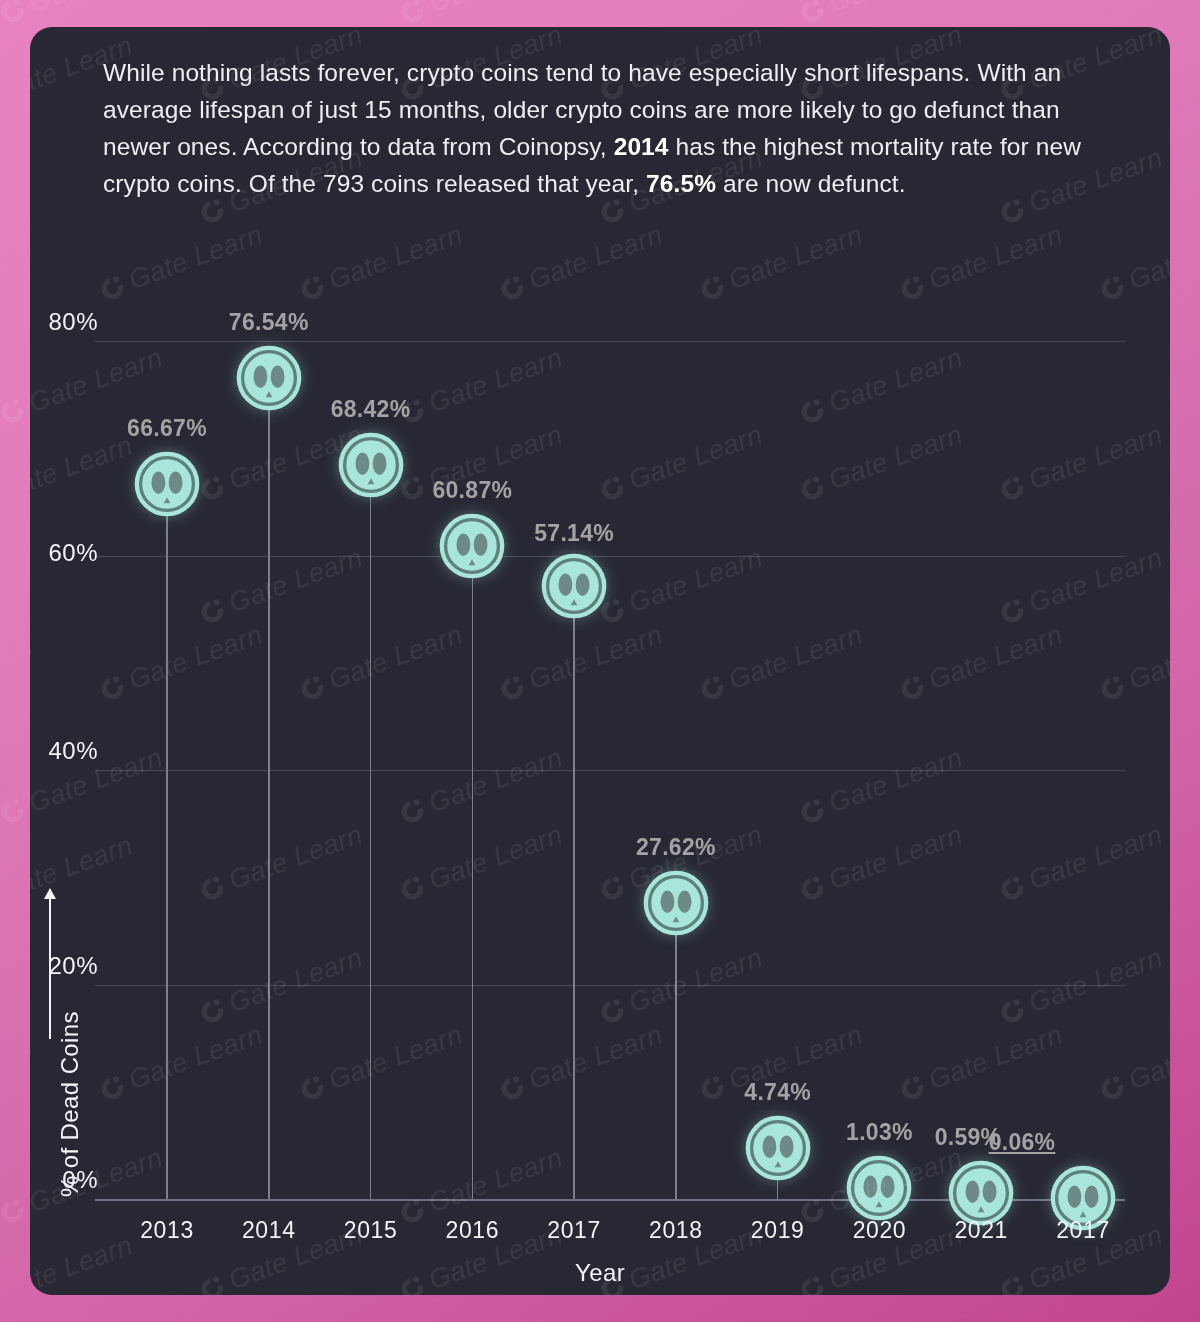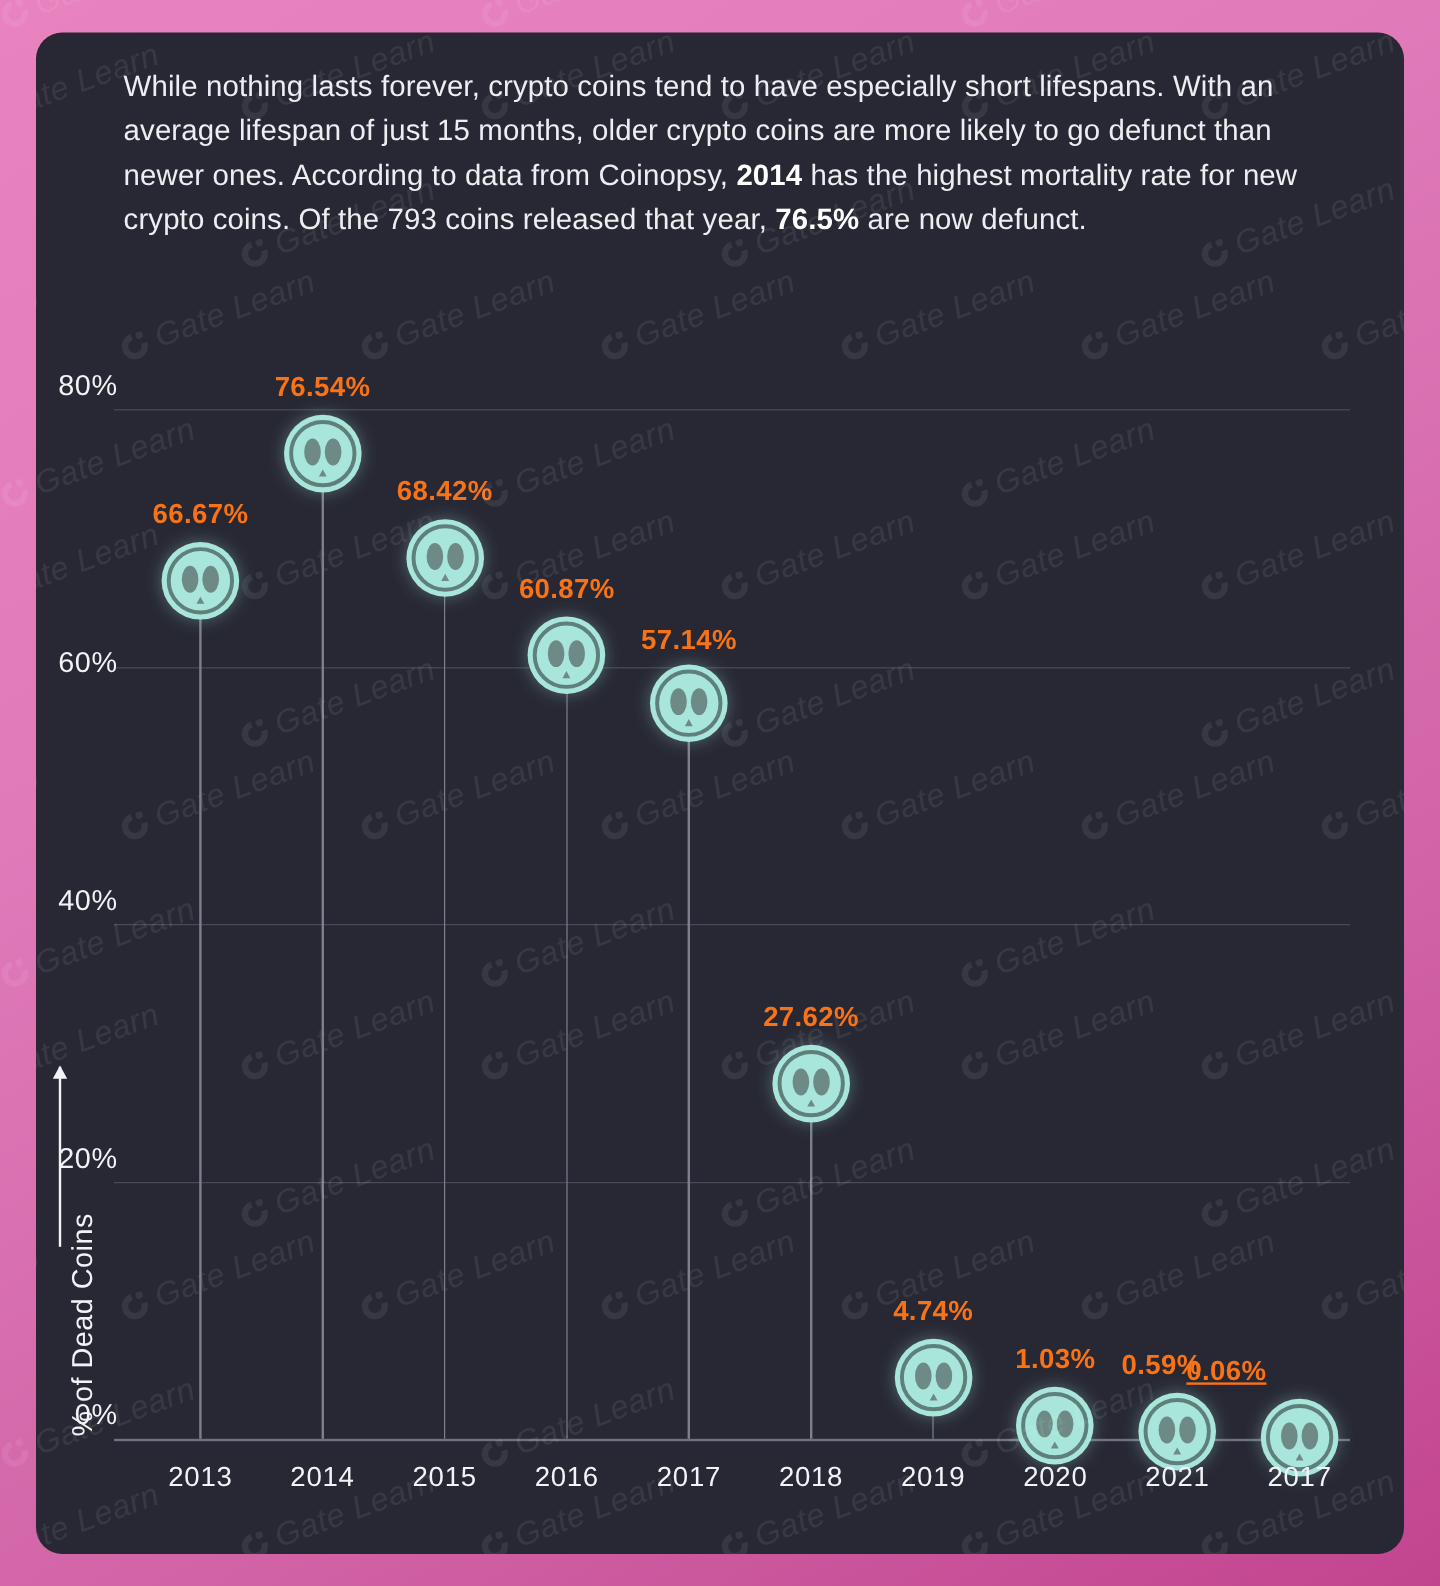--- a/index.html
+++ b/index.html
@@ -120,21 +120,21 @@
   .marker {
     position: absolute;
     transform: translate(-50%, -50%);
     filter: drop-shadow(0 0 7px rgba(168,230,220,0.35));
   }
   .marker svg { display: block; }
 
   .dlabel {
     position: absolute;
     transform: translate(-50%, 0);
-    color: #f97316;
+    color: #a3a3a3;
     font-size: 23px;
     font-weight: 700;
     letter-spacing: 0.3px;
     white-space: nowrap;
   }
 
   .xtick {
     position: absolute;
     transform: translate(-50%, 0);
     color: #f2f3f6;
@@ -925,13 +925,14 @@
           <circle cx="50" cy="50" r="34" fill="#a8e6dc"></circle>
           <ellipse cx="37" cy="48" rx="10.5" ry="17" fill="#6d8a86"></ellipse>
           <ellipse cx="63" cy="48" rx="10.5" ry="17" fill="#6d8a86"></ellipse>
           <path d="M50 70 L45 79 L55 79 Z" fill="#6d8a86"></path>
         </svg>
       </div>
       <div class="dlabel" style="left:992px; top:1102.3565px;text-decoration:underline;">0.06%</div>
       <div class="xtick" style="left:1053px; top:1190px;">2017</div>
     </div>
 
+  <div class="xaxis-title" style="top:1232px;">Year</div>
 </div>
 
 </body></html>

